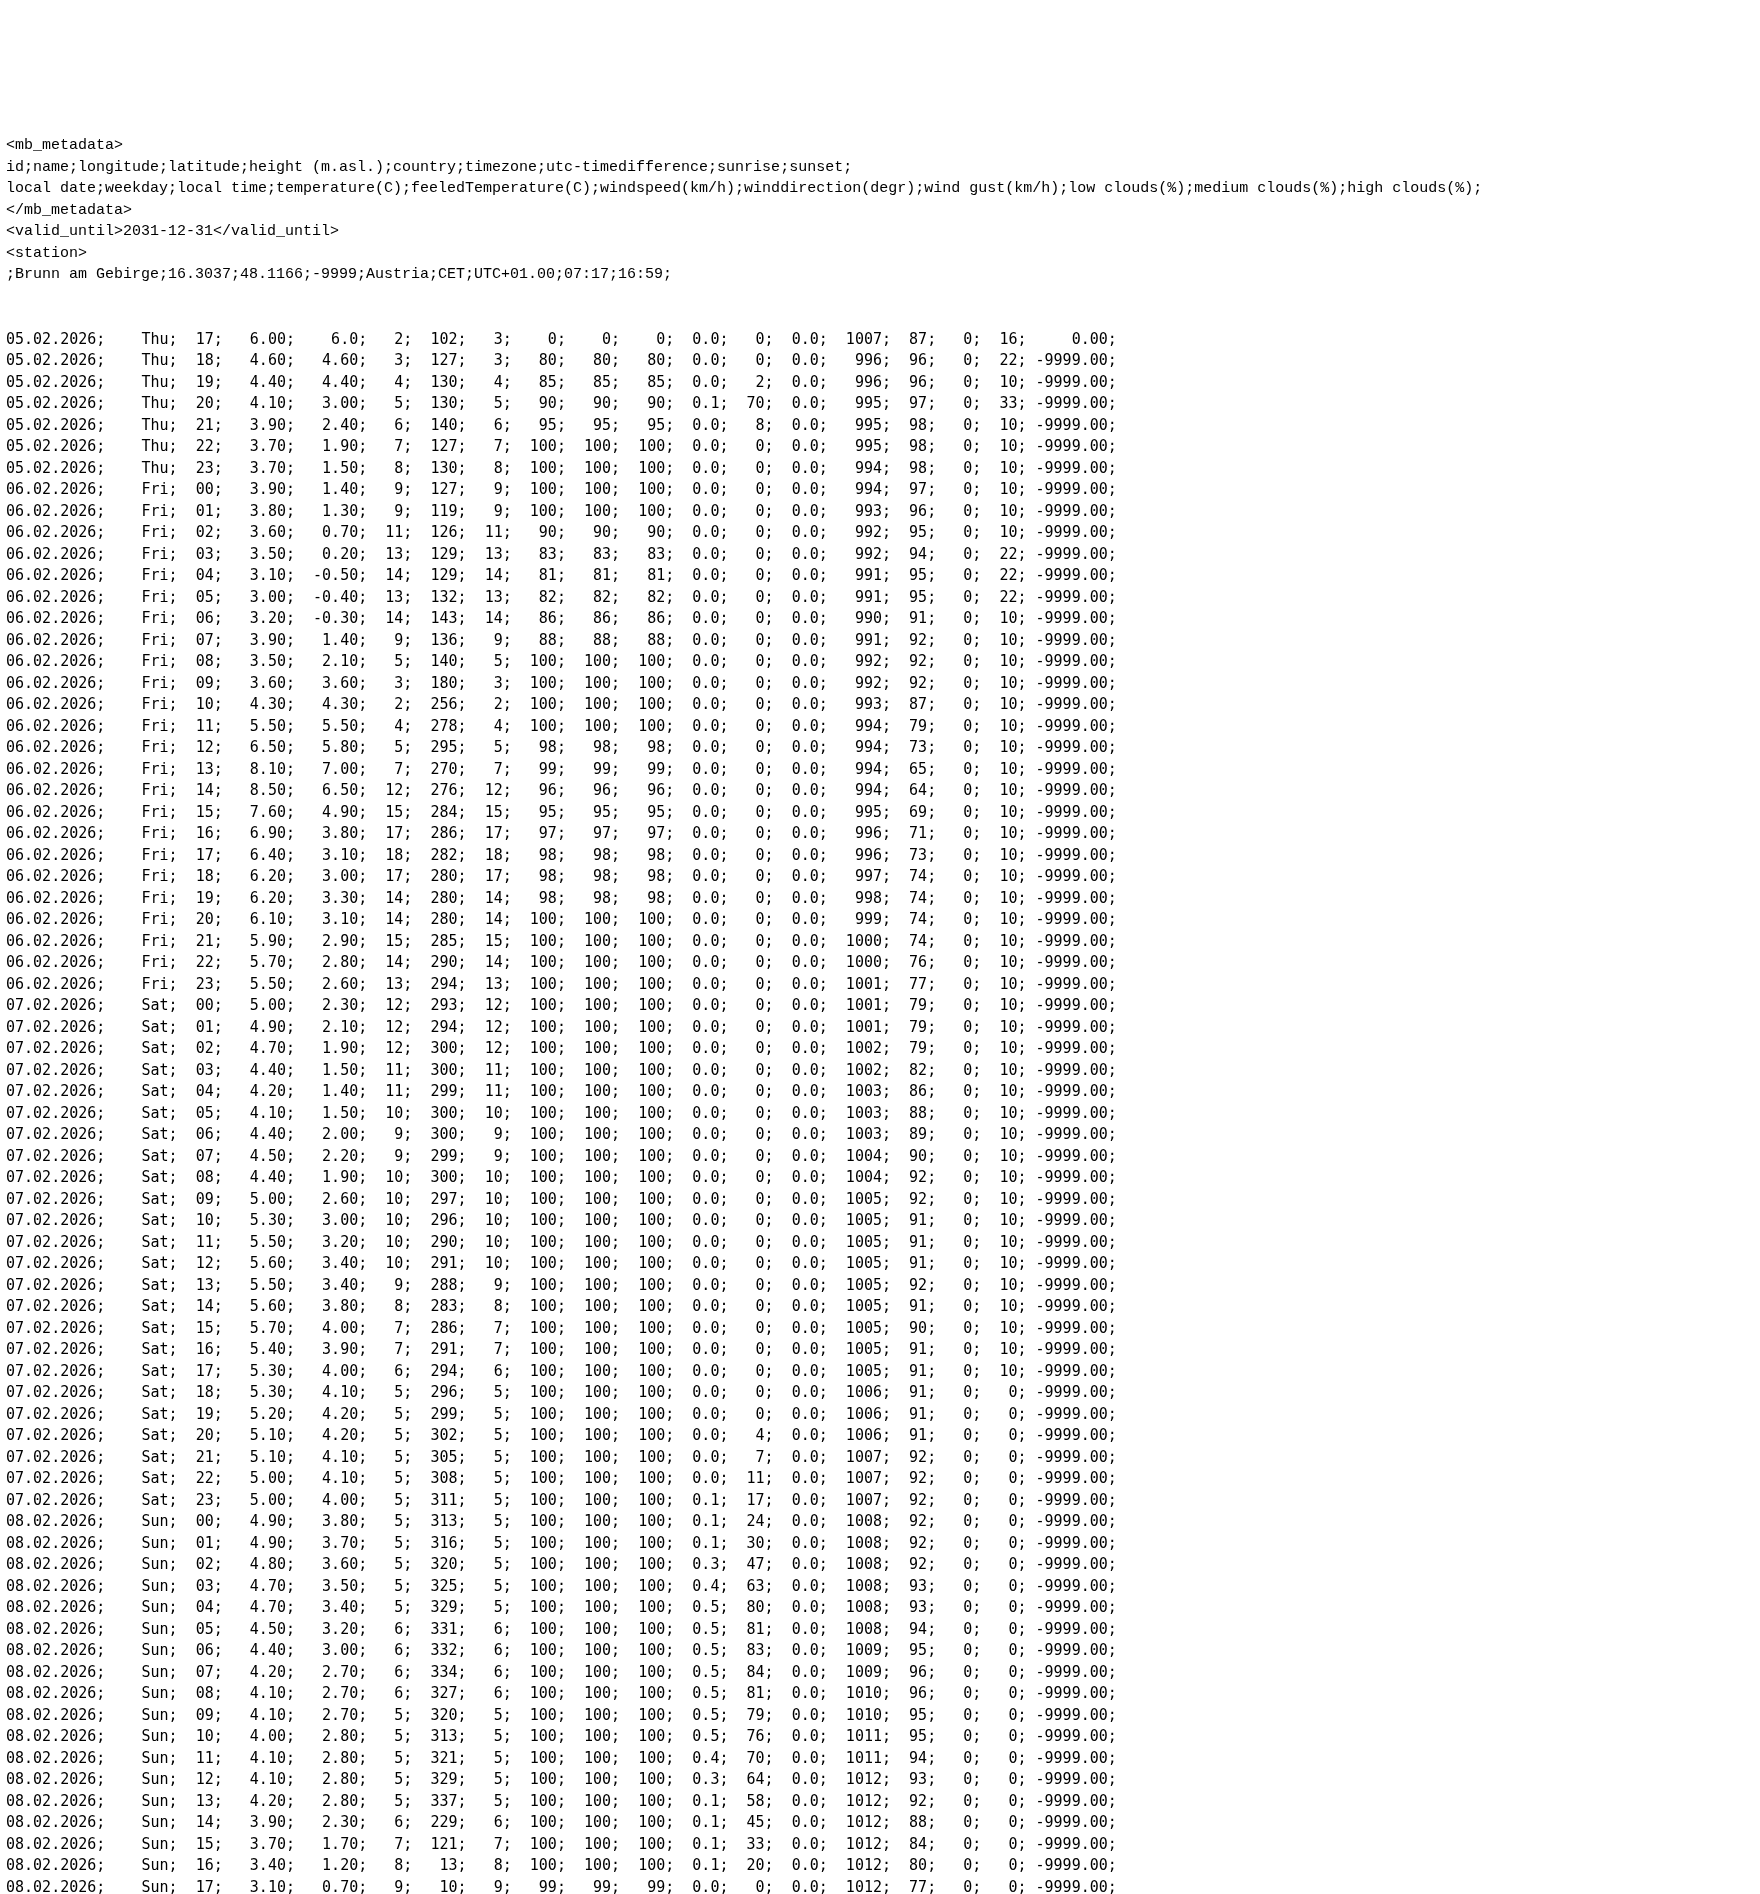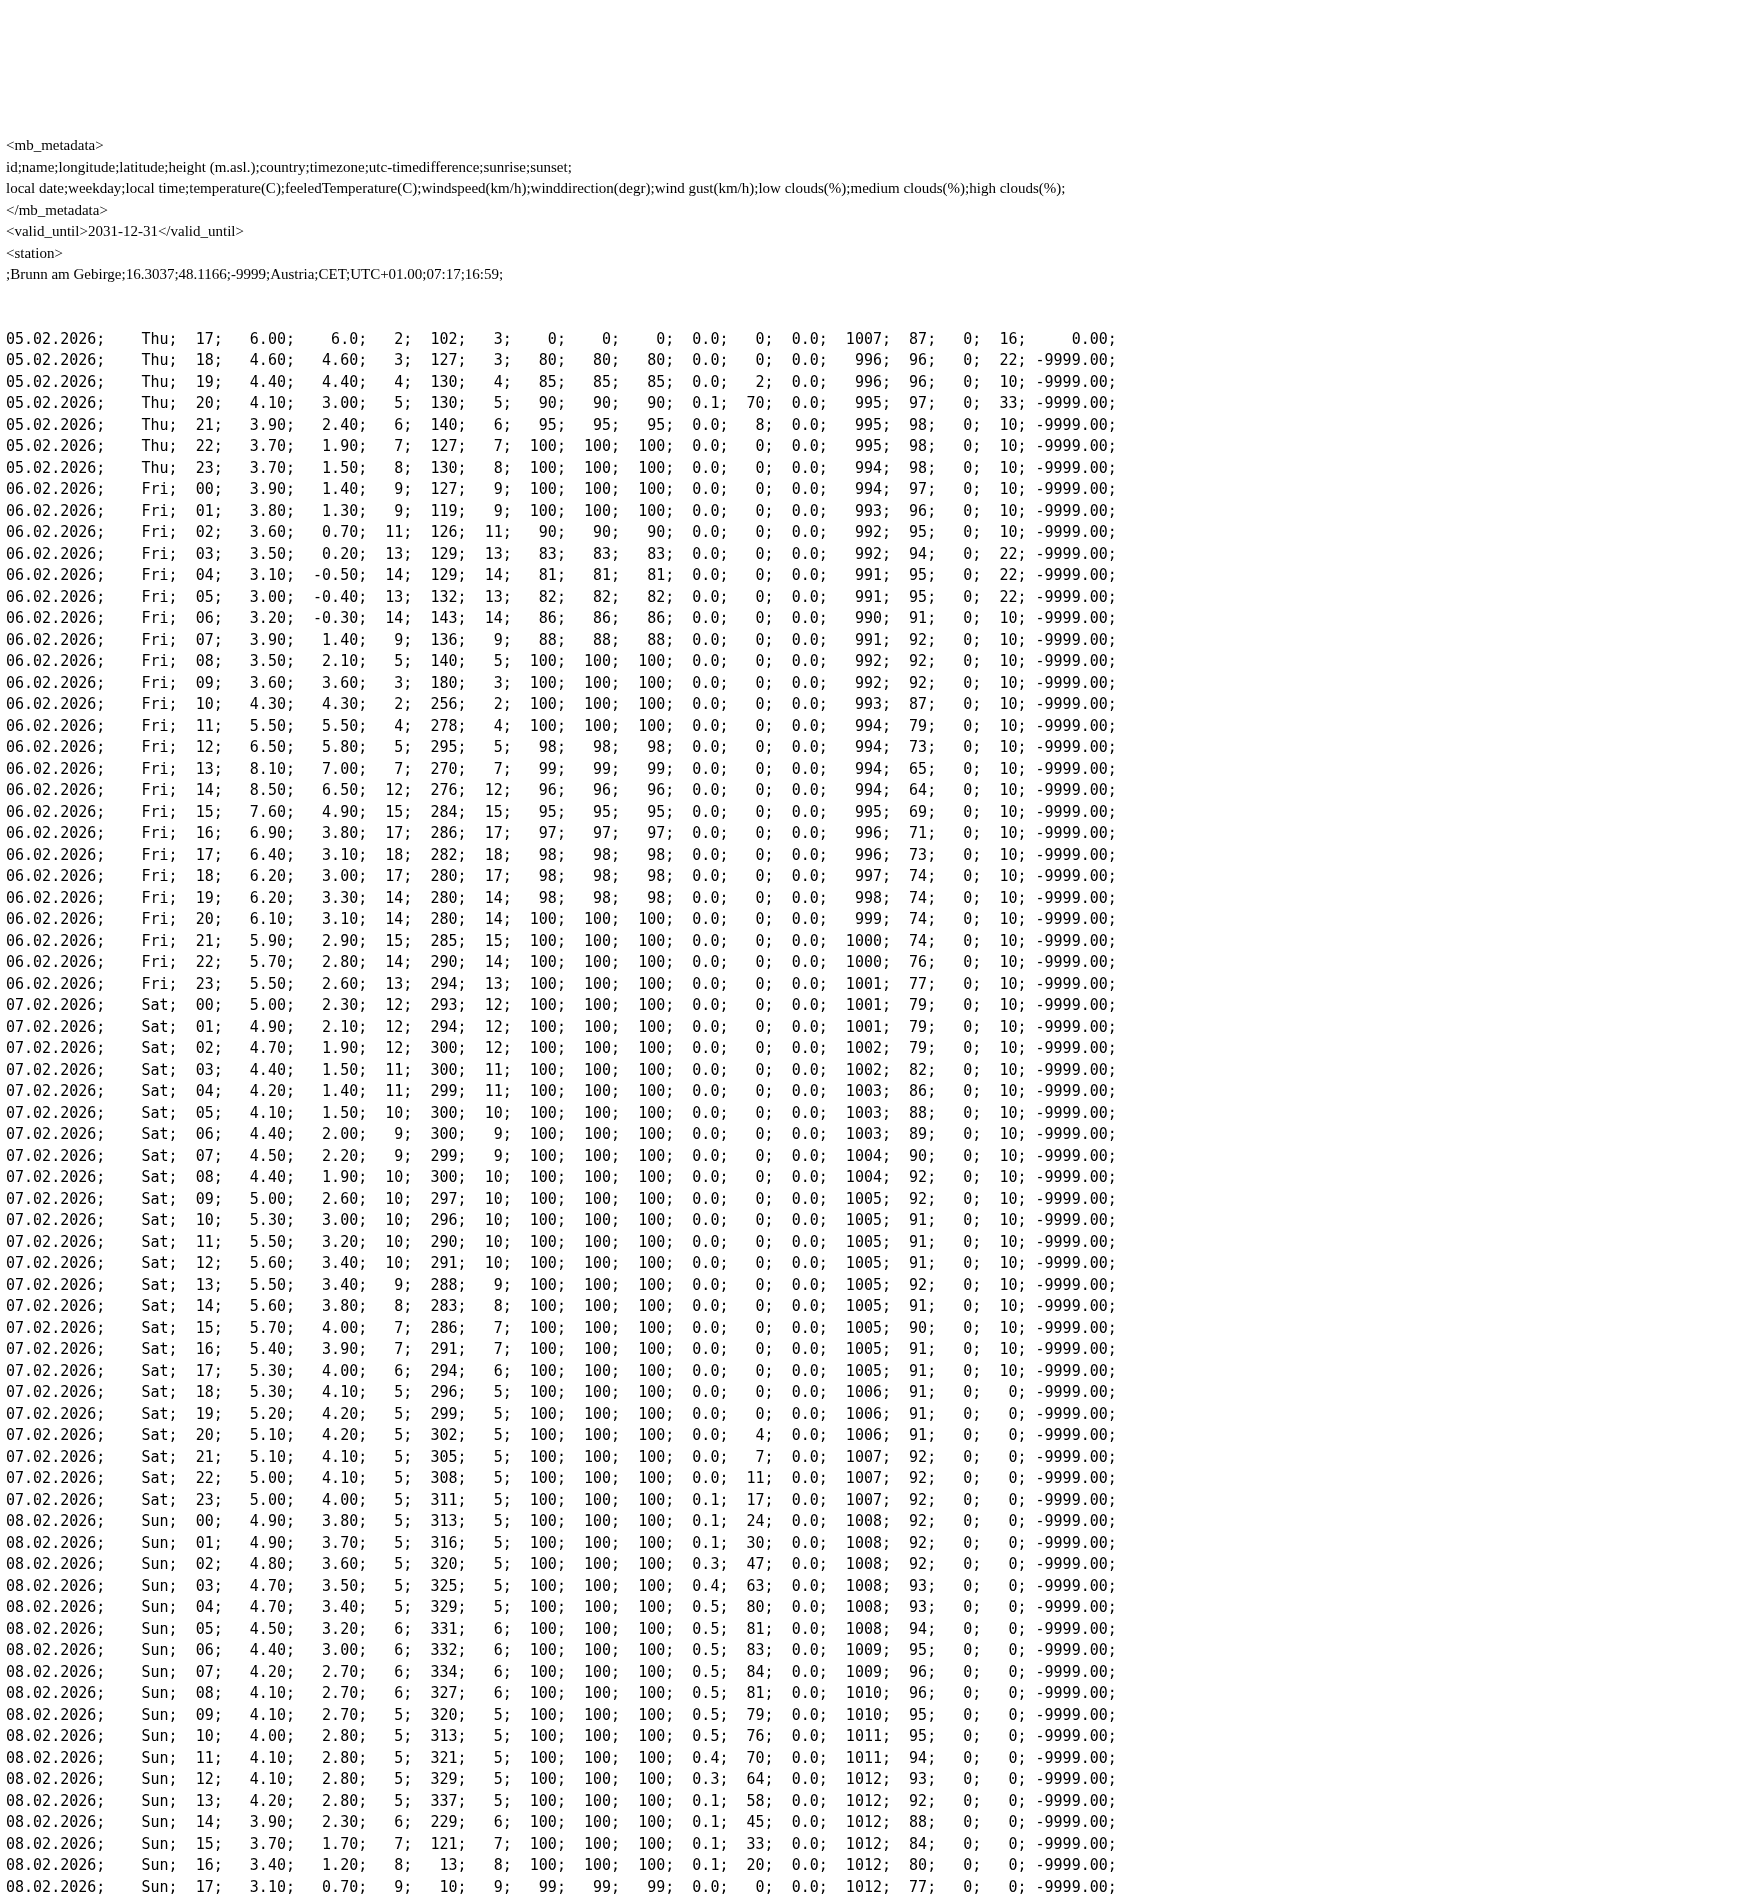--- a/index.html
+++ b/index.html
@@ -13,21 +13,21 @@
     font-size: 15px;
     line-height: 21.5px;
     color: #000000;
     white-space: pre;
   }
   #doc {
     padding: 6px 0 0 6px;
   }
   .line {
     white-space: pre;
-    font-family: Liberation Serif, serif;
+    font-family: Liberation Mono, monospace;
   }
   .row {
     white-space: pre;
   }
 </style>
 </head>
 <body>
 
 
 

